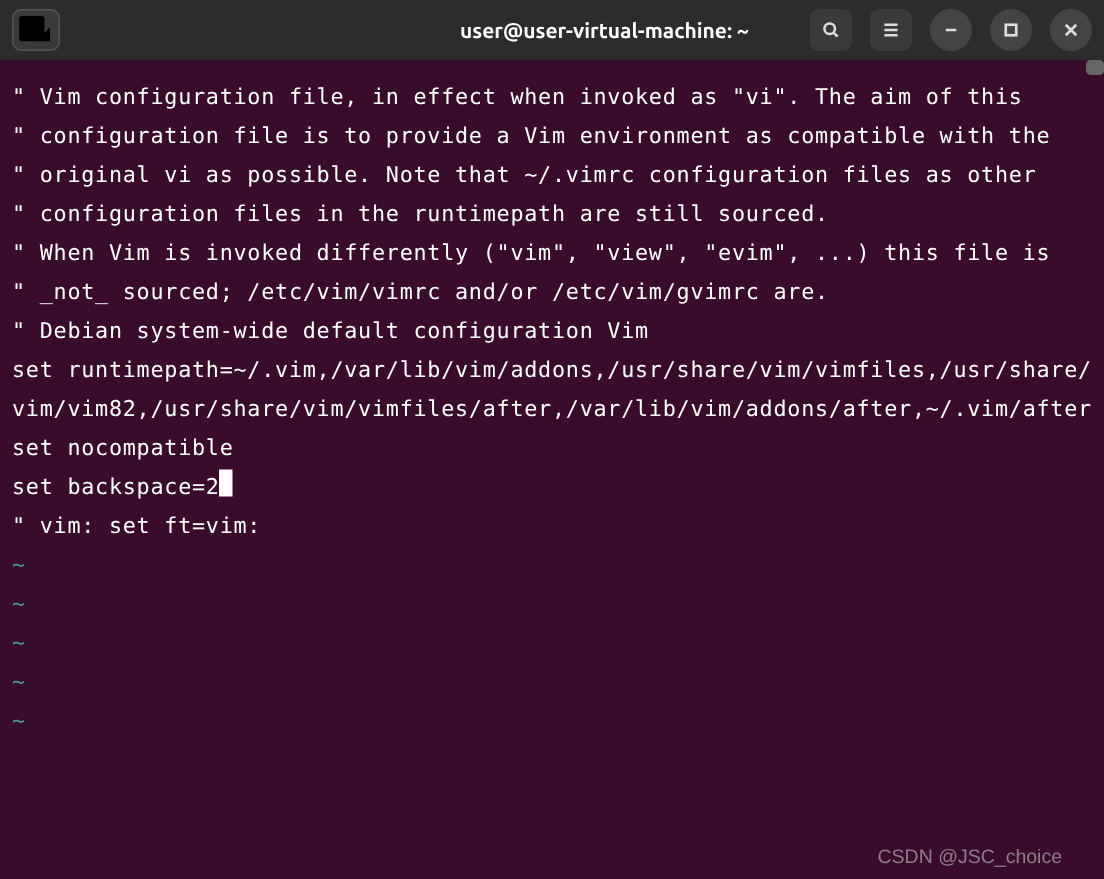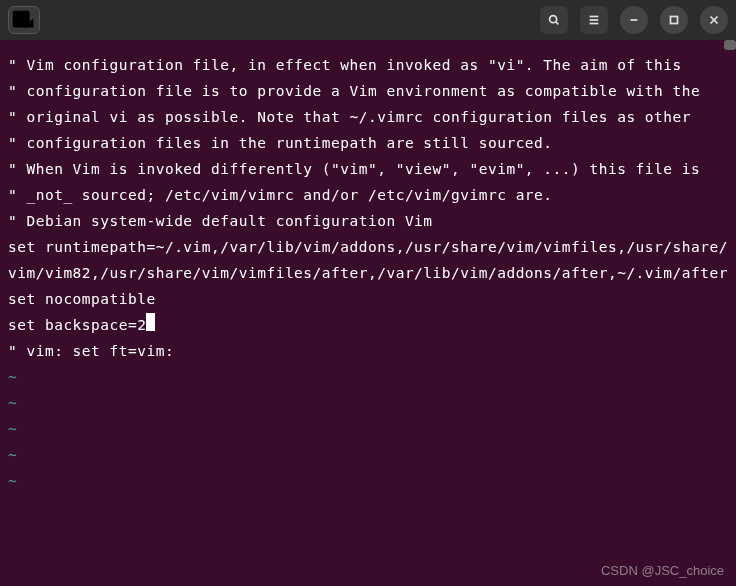--- a/index.html
+++ b/index.html
@@ -98,21 +98,21 @@
       display: inline-block;
       width: 9px;
       height: 18px;
       background: #ffffff;
       vertical-align: text-bottom;
       margin-bottom: 2px;
     }
     .watermark {
       position: absolute;
       bottom: 8px;
-      right: 12px;
+      right: 28px;
       color: rgba(200, 200, 200, 0.6);
       font-family: sans-serif;
       font-size: 13px;
     }
     .scrollbar {
       position: absolute;
       right: 0;
       top: 40px;
       width: 12px;
       height: 10px;
@@ -127,20 +127,21 @@
   <div class="titlebar-left">
     <div class="tab-button">
       <svg viewBox="0 0 16 16">
         <rect x="2" y="3" width="9" height="9" rx="1"></rect>
         <path d="M13 7 v5 h-5" stroke-linecap="round"></path>
         <line x1="11" y1="11" x2="14" y2="11"></line>
         <line x1="12.5" y1="9.5" x2="12.5" y2="12.5"></line>
       </svg>
     </div>
   </div>
+  <div class="titlebar-title">user@user-virtual-machine: ~</div>
   <div class="titlebar-right">
     <div class="titlebar-btn square">
       <svg viewBox="0 0 16 16">
         <circle cx="7" cy="7" r="4"></circle>
         <line x1="10" y1="10" x2="13" y2="13"></line>
       </svg>
     </div>
     <div class="titlebar-btn square">
       <svg viewBox="0 0 16 16">
         <line x1="3" y1="4" x2="13" y2="4"></line>

